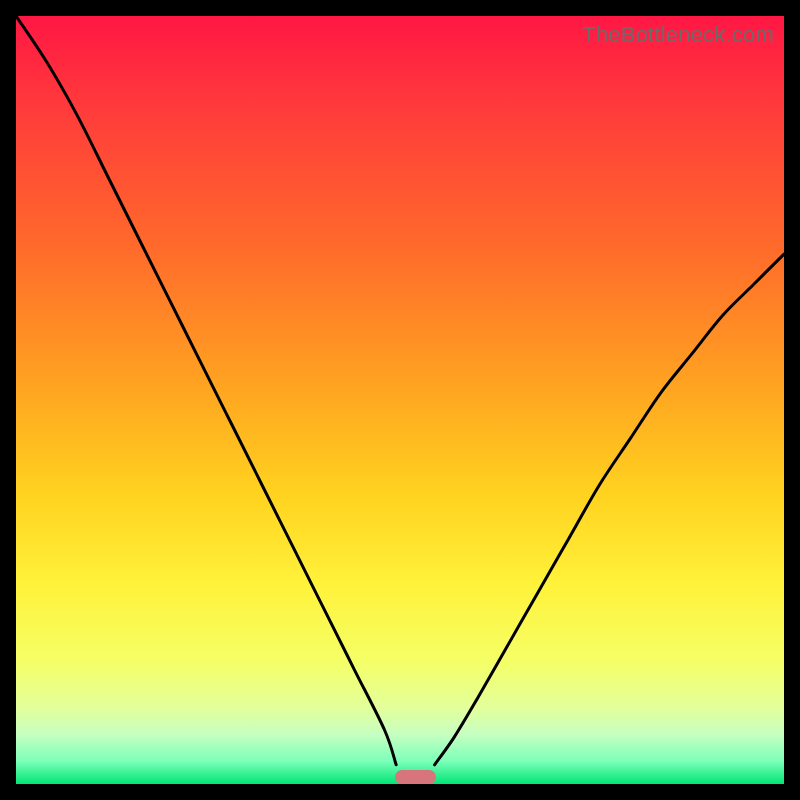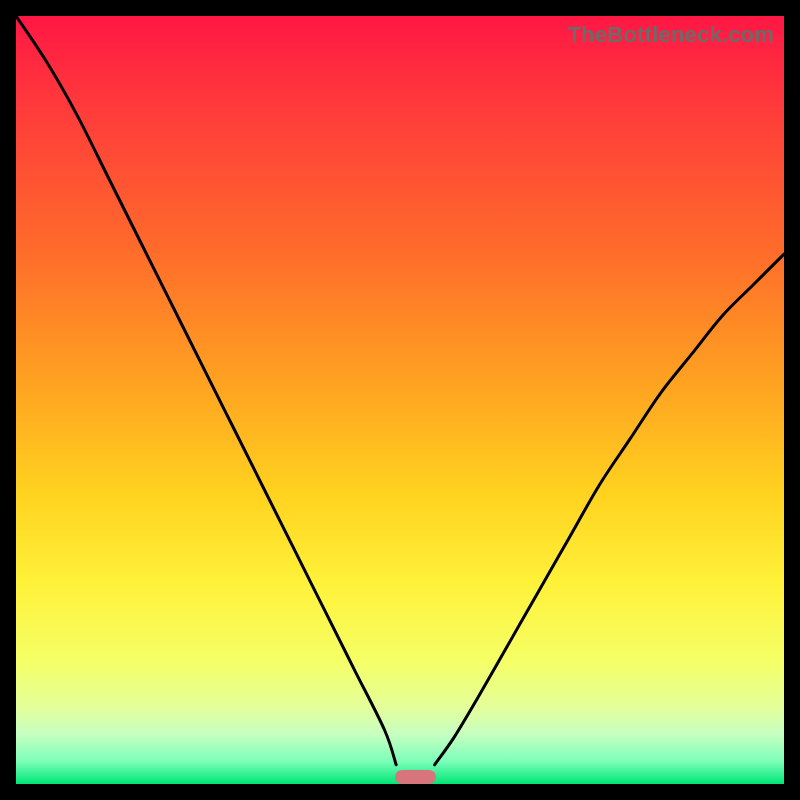--- a/index.html
+++ b/index.html
@@ -23,21 +23,21 @@
     top: 16px;
     width: 768px;
     height: 768px;
     overflow: hidden;
   }
   .watermark {
     position: absolute;
     top: 6px;
     right: 10px;
     font-size: 22px;
-    font-weight: 700;
+    font-weight: 400;
     color: #6b6b6b;
     letter-spacing: 0.2px;
     user-select: none;
   }
   .marker {
     position: absolute;
     height: 14px;
     border-radius: 7px;
     background: #d7747c;
   }

